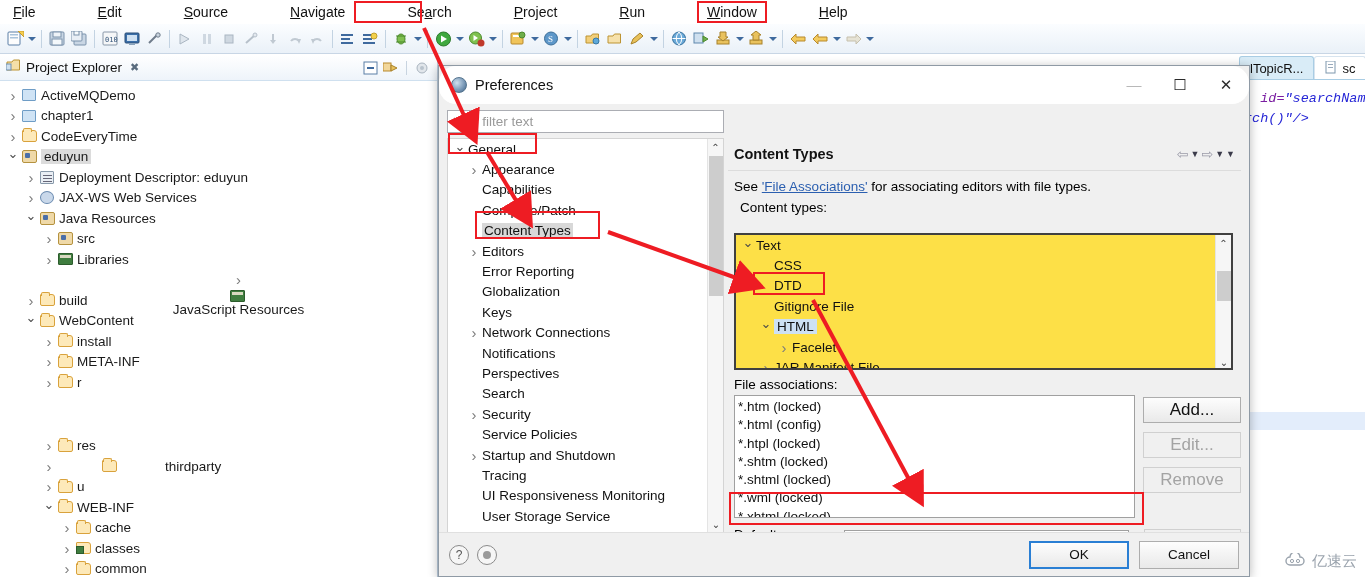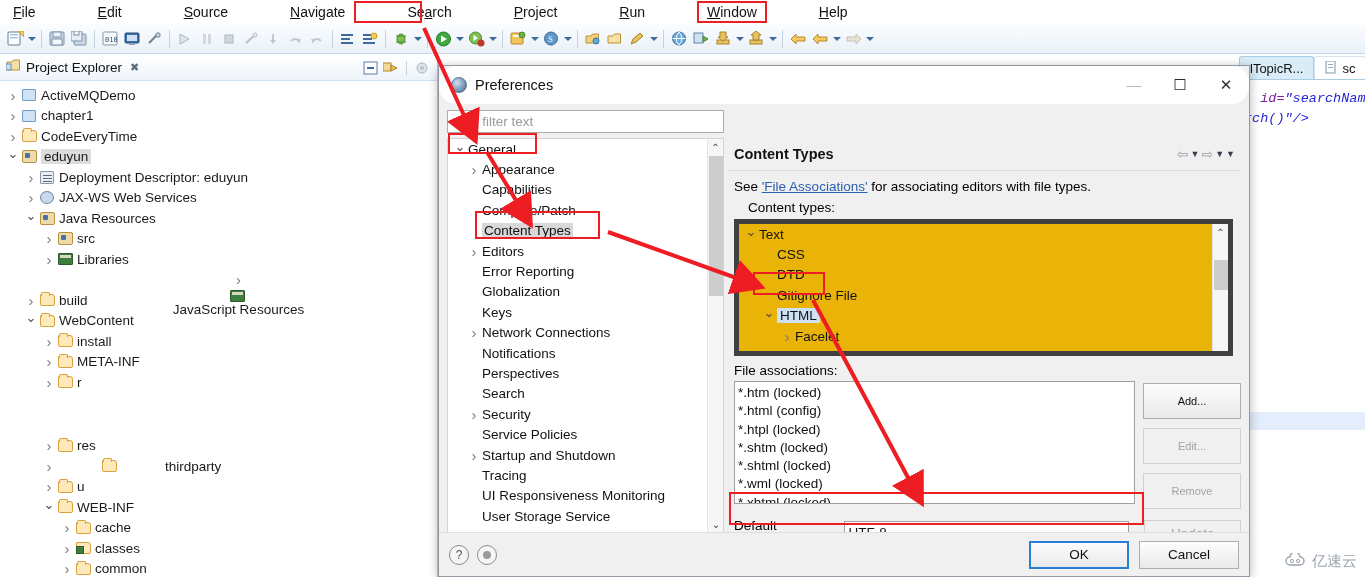--- a/index.html
+++ b/index.html
@@ -206,42 +206,42 @@
     height: 33px; background:#f0f0f0; display:flex; align-items:center;
     border-bottom: 1px solid #dcdcdc;
   }
   .rp-title { font-size: 14.5px; font-weight: bold; color: #121212; margin-left: 6px; }
   .rp-nav { margin-left:auto; display:flex; align-items:center; gap: 2px; padding-right: 6px;}
   .navglyph { font-size: 14px; color: #9a9aa8; }
   .navcaret { font-size: 9px; color: #3b3b4a; }
 
   .rp-line1 { font-size: 13.5px; margin: 8px 0 0 6px; }
   .rp-line1 a { color: #2b5fb0; text-decoration: underline; }
-  .rp-label { font-size: 13.5px; margin: 6px 0 3px 20px; }
+  .rp-label { font-size: 13.5px; margin: 6px 0 3px 12px; }
 
   .ctlist {
-    position: relative; margin: 4px 8px 0 6px; height: 137px;
-    background: #eab308; border: 5px solid #404040; overflow: hidden;
+    position: relative; margin: 18px 8px 0 6px; height: 137px;
+    background: #fde047; border: 2px solid #404040; overflow: hidden;
   }
   .ctrow { display:flex; align-items:center; height: 20.4px; font-size:13.5px; color:#111; white-space: nowrap;}
   .ctrow .cw { width:16px; display:inline-flex;align-items:center;justify-content:center;}
   .ctrow.sel .cttext { background:#cde1f4; padding: 0 3px; }
   .ct-sb { position:absolute; right:0; top:0; width:16px; height:135px; background:#f6f6f6; border-left:1px solid #e4e4e4;}
 
   .fa-label { font-size:13.5px; margin: 7px 0 3px 6px; }
   .farow { display:flex; }
   .falist {
     margin-left: 6px; width: 415px; height: 123px;
     background: #fff; border: 1px solid #a0a0a0;
     padding: 2px 0 0 3px; overflow: hidden;
   }
   .faitem { font-size: 13.5px; line-height: 18.3px; color:#111; }
   .fabtns { margin-left: 8px; display:flex; flex-direction: column; gap: 9px; padding-top: 2px;}
   .fbtn {
-    width: 98px; height: 36px; font-size: 11px;
+    width: 98px; height: 26px; font-size: 17px;
     background: linear-gradient(#fdfdfd,#e9e9e9); border: 1px solid #adadad;
     display:flex; align-items:center; justify-content:center; color:#111;
   }
   .fbtn.disabled { color: #a3a3a3; background:#f0f0f0; border-color:#d0d0d0; }
 
   .encrow { display:flex; align-items:center; margin: 9px 0 0 6px; }
   .enc-label { font-size: 13.5px; margin-right: 6px; }
   .enc-input {
     width: 290px; height: 24px; background:#fff; border:1px solid #a0a0a0;
     font-size: 13.5px; padding: 0 4px; line-height: 22px; color:#111;

